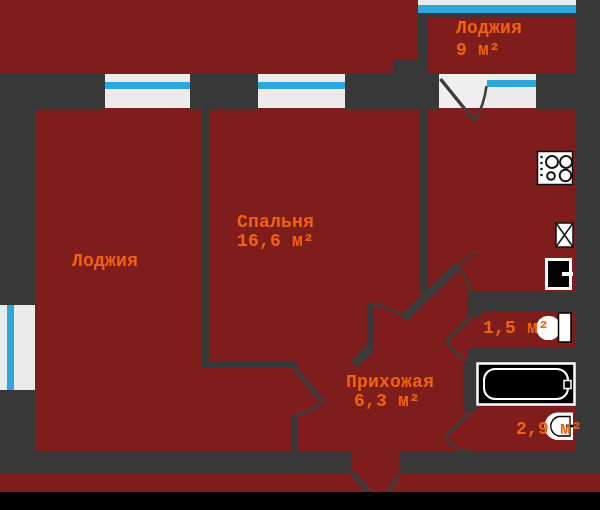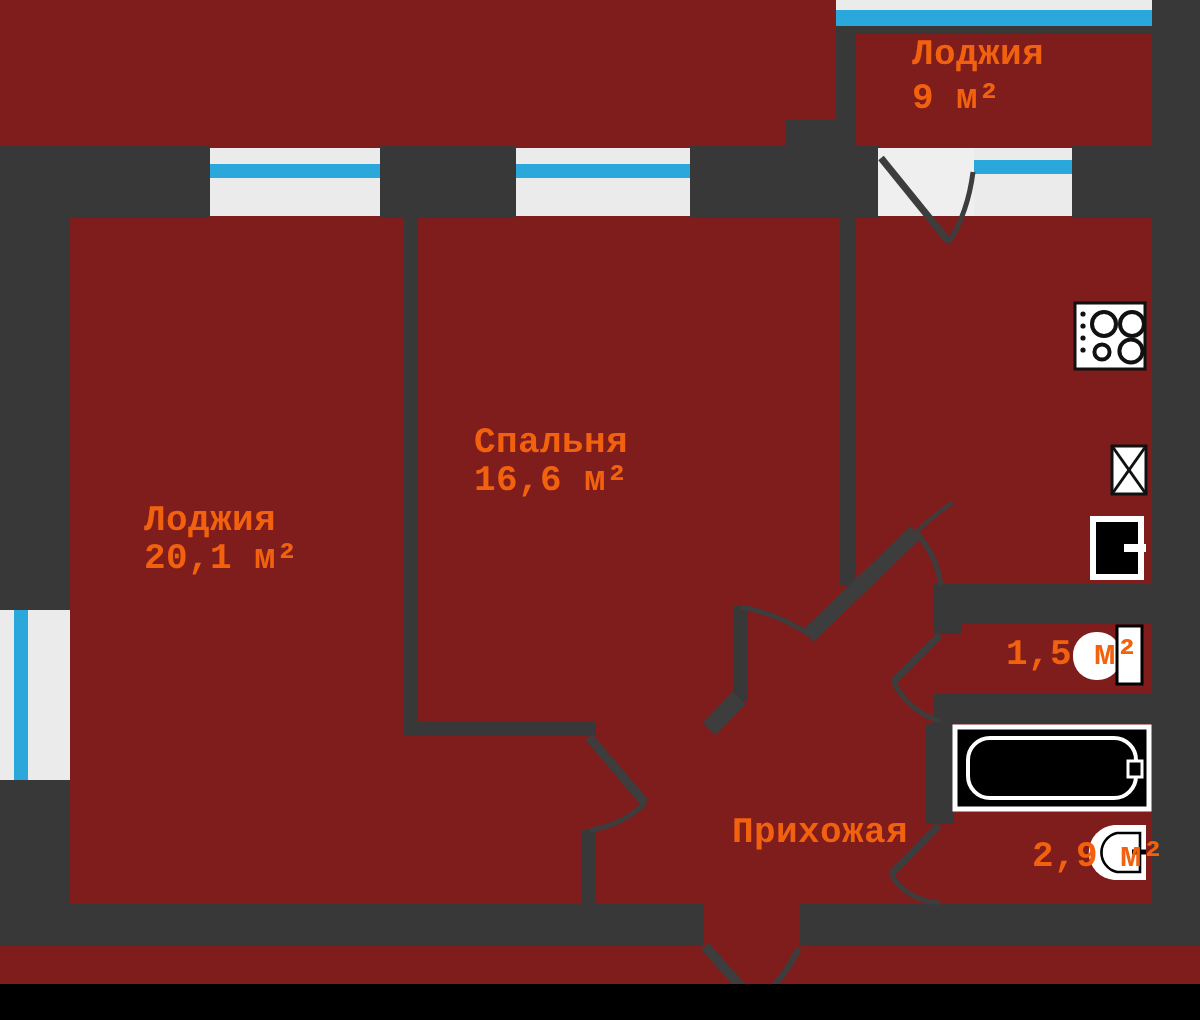--- a/index.html
+++ b/index.html
@@ -138,25 +138,25 @@
   <div class="lbl loggia" style="left:456px;top:17px;">
     <div>Лоджия</div>
     <div>9 м²</div>
   </div>
   <div class="lbl" style="left:237px;top:213px;">
     <div>Спальня</div>
     <div>16,6 м²</div>
   </div>
   <div class="lbl" style="left:72px;top:252px;">
     <div>Лоджия</div>
-    <div>20,1 м²</div>
   </div>
-  <div class="lbl" style="left:346px;top:408px;margin-left:20px;">
+  <div class="lbl" style="left:346px;top:373px;">
     <div>Прихожая</div>
+    <div style="padding-left:8px;">6,3 м²</div>
   </div>
-  <div class="lbl" style="left:483px;top:319px;margin-left:20px;">
+  <div class="lbl" style="left:483px;top:319px;">
     <div>1,5 м²</div>
   </div>
   <div class="lbl" style="left:516px;top:420px;">
     <div>2,9 м²</div>
   </div>
 
 </div>
 
 </body></html>

